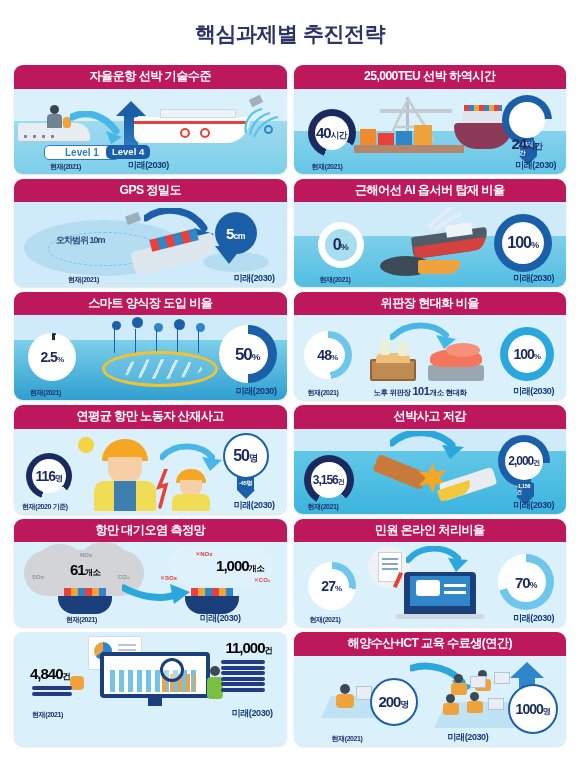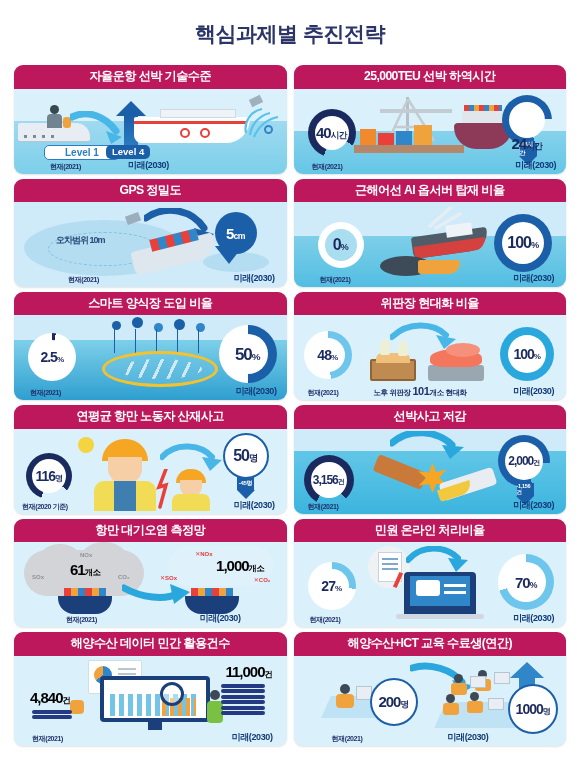--- a/index.html
+++ b/index.html
@@ -575,21 +575,20 @@
         <div class="val" style="font-size:15px;">
           <span>70</span><span class="unit">%</span>
         </div>
       </div>
       <div class="label-now" style="left:16px;">현재(2021)</div>
       <div class="label-future" style="right:12px;">미래(2030)</div>
     </div>
   </div>
 
   <div class="card">
-    <div class="card-header">해양수산 데이터 민간 활용건수</div>
     <div class="card-body flat" style="height:90px;">
 
       <div class="deco" style="left:74px;top:4px;width:54px;height:34px;background:#ffffff;border:1px solid #d3dde4;box-sizing:border-box;border-radius:2px;"></div>
       <div class="deco" style="left:80px;top:10px;width:18px;height:18px;border-radius:50%;background:conic-gradient(#2f86c9 0 65%,#f0a33c 65% 100%);"></div>
       <div class="deco" style="left:104px;top:12px;width:18px;height:14px;background:repeating-linear-gradient(#b8c6d0 0 2px,transparent 2px 5px);"></div>
 
       <div class="deco" style="left:86px;top:20px;width:110px;height:46px;background:#1b3f7a;border-radius:4px;"></div>
       <div class="deco" style="left:90px;top:24px;width:102px;height:38px;background:#ffffff;"></div>
       <div class="deco" style="left:96px;top:38px;width:90px;height:22px;background:repeating-linear-gradient(90deg,#74c4e8 0 5px,transparent 5px 9px);"></div>
       <div class="deco" style="left:148px;top:42px;width:34px;height:18px;background:repeating-linear-gradient(90deg,#f0a33c 0 4px,transparent 4px 8px);"></div>

